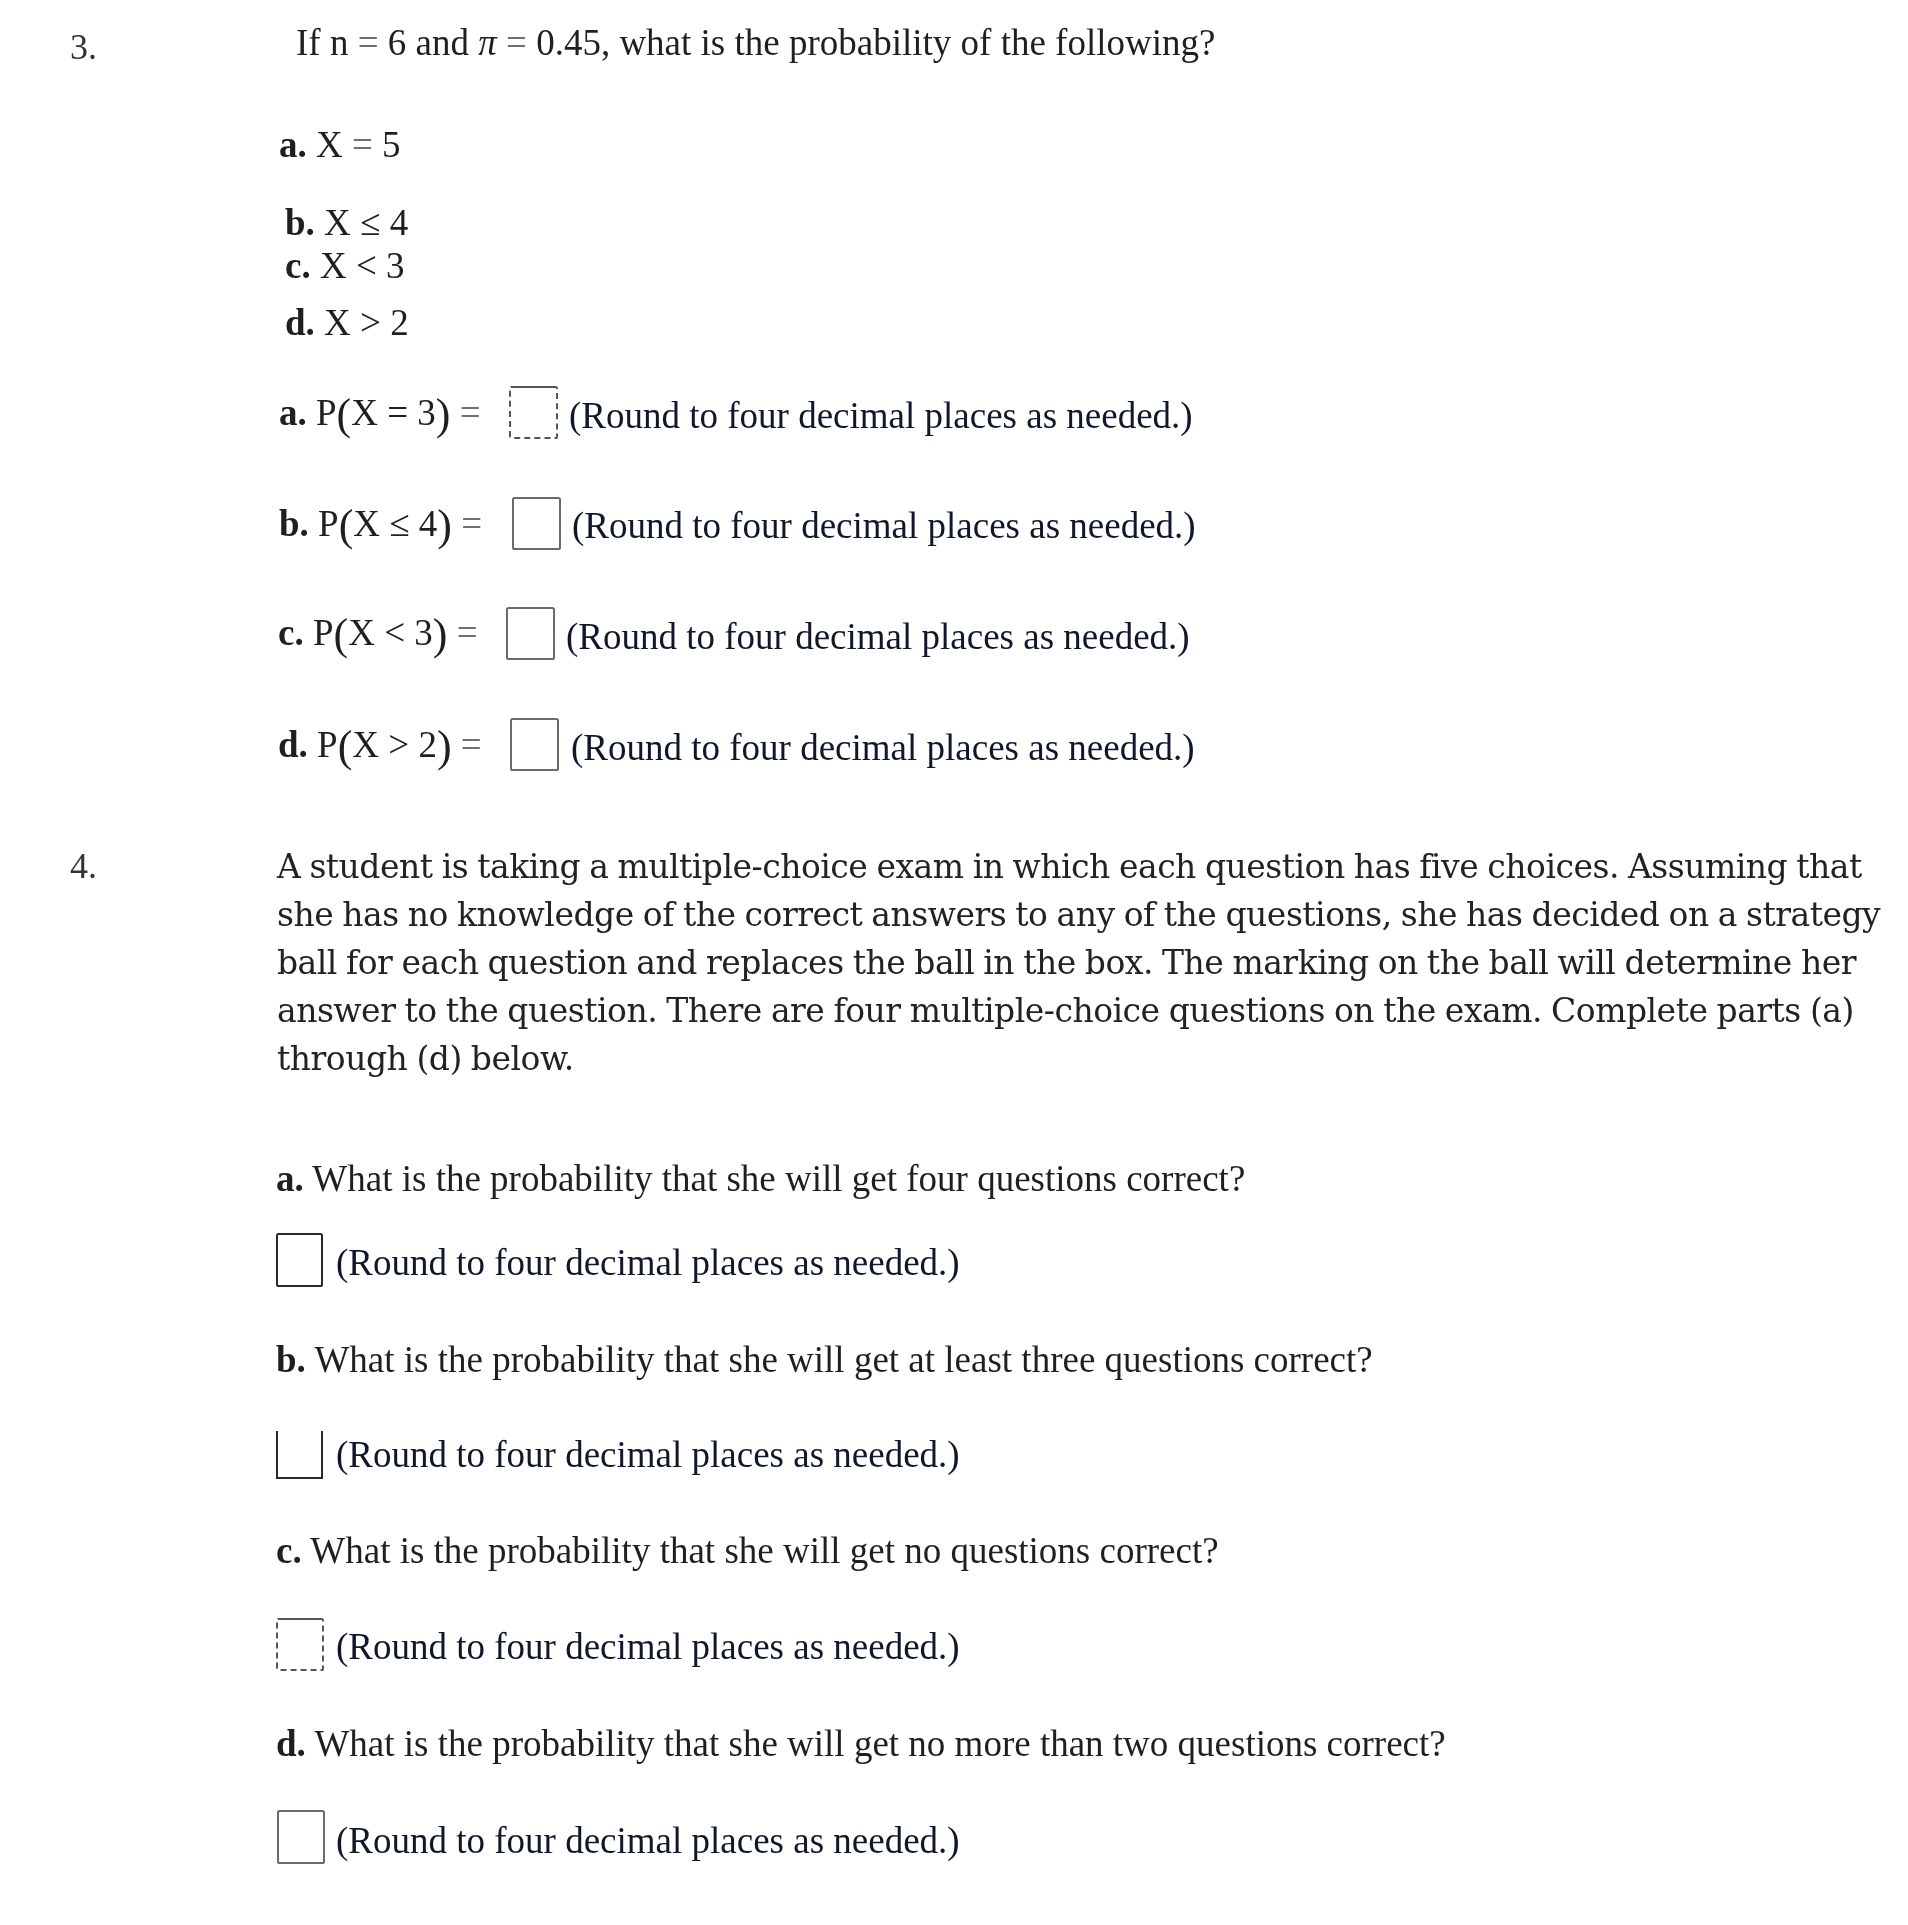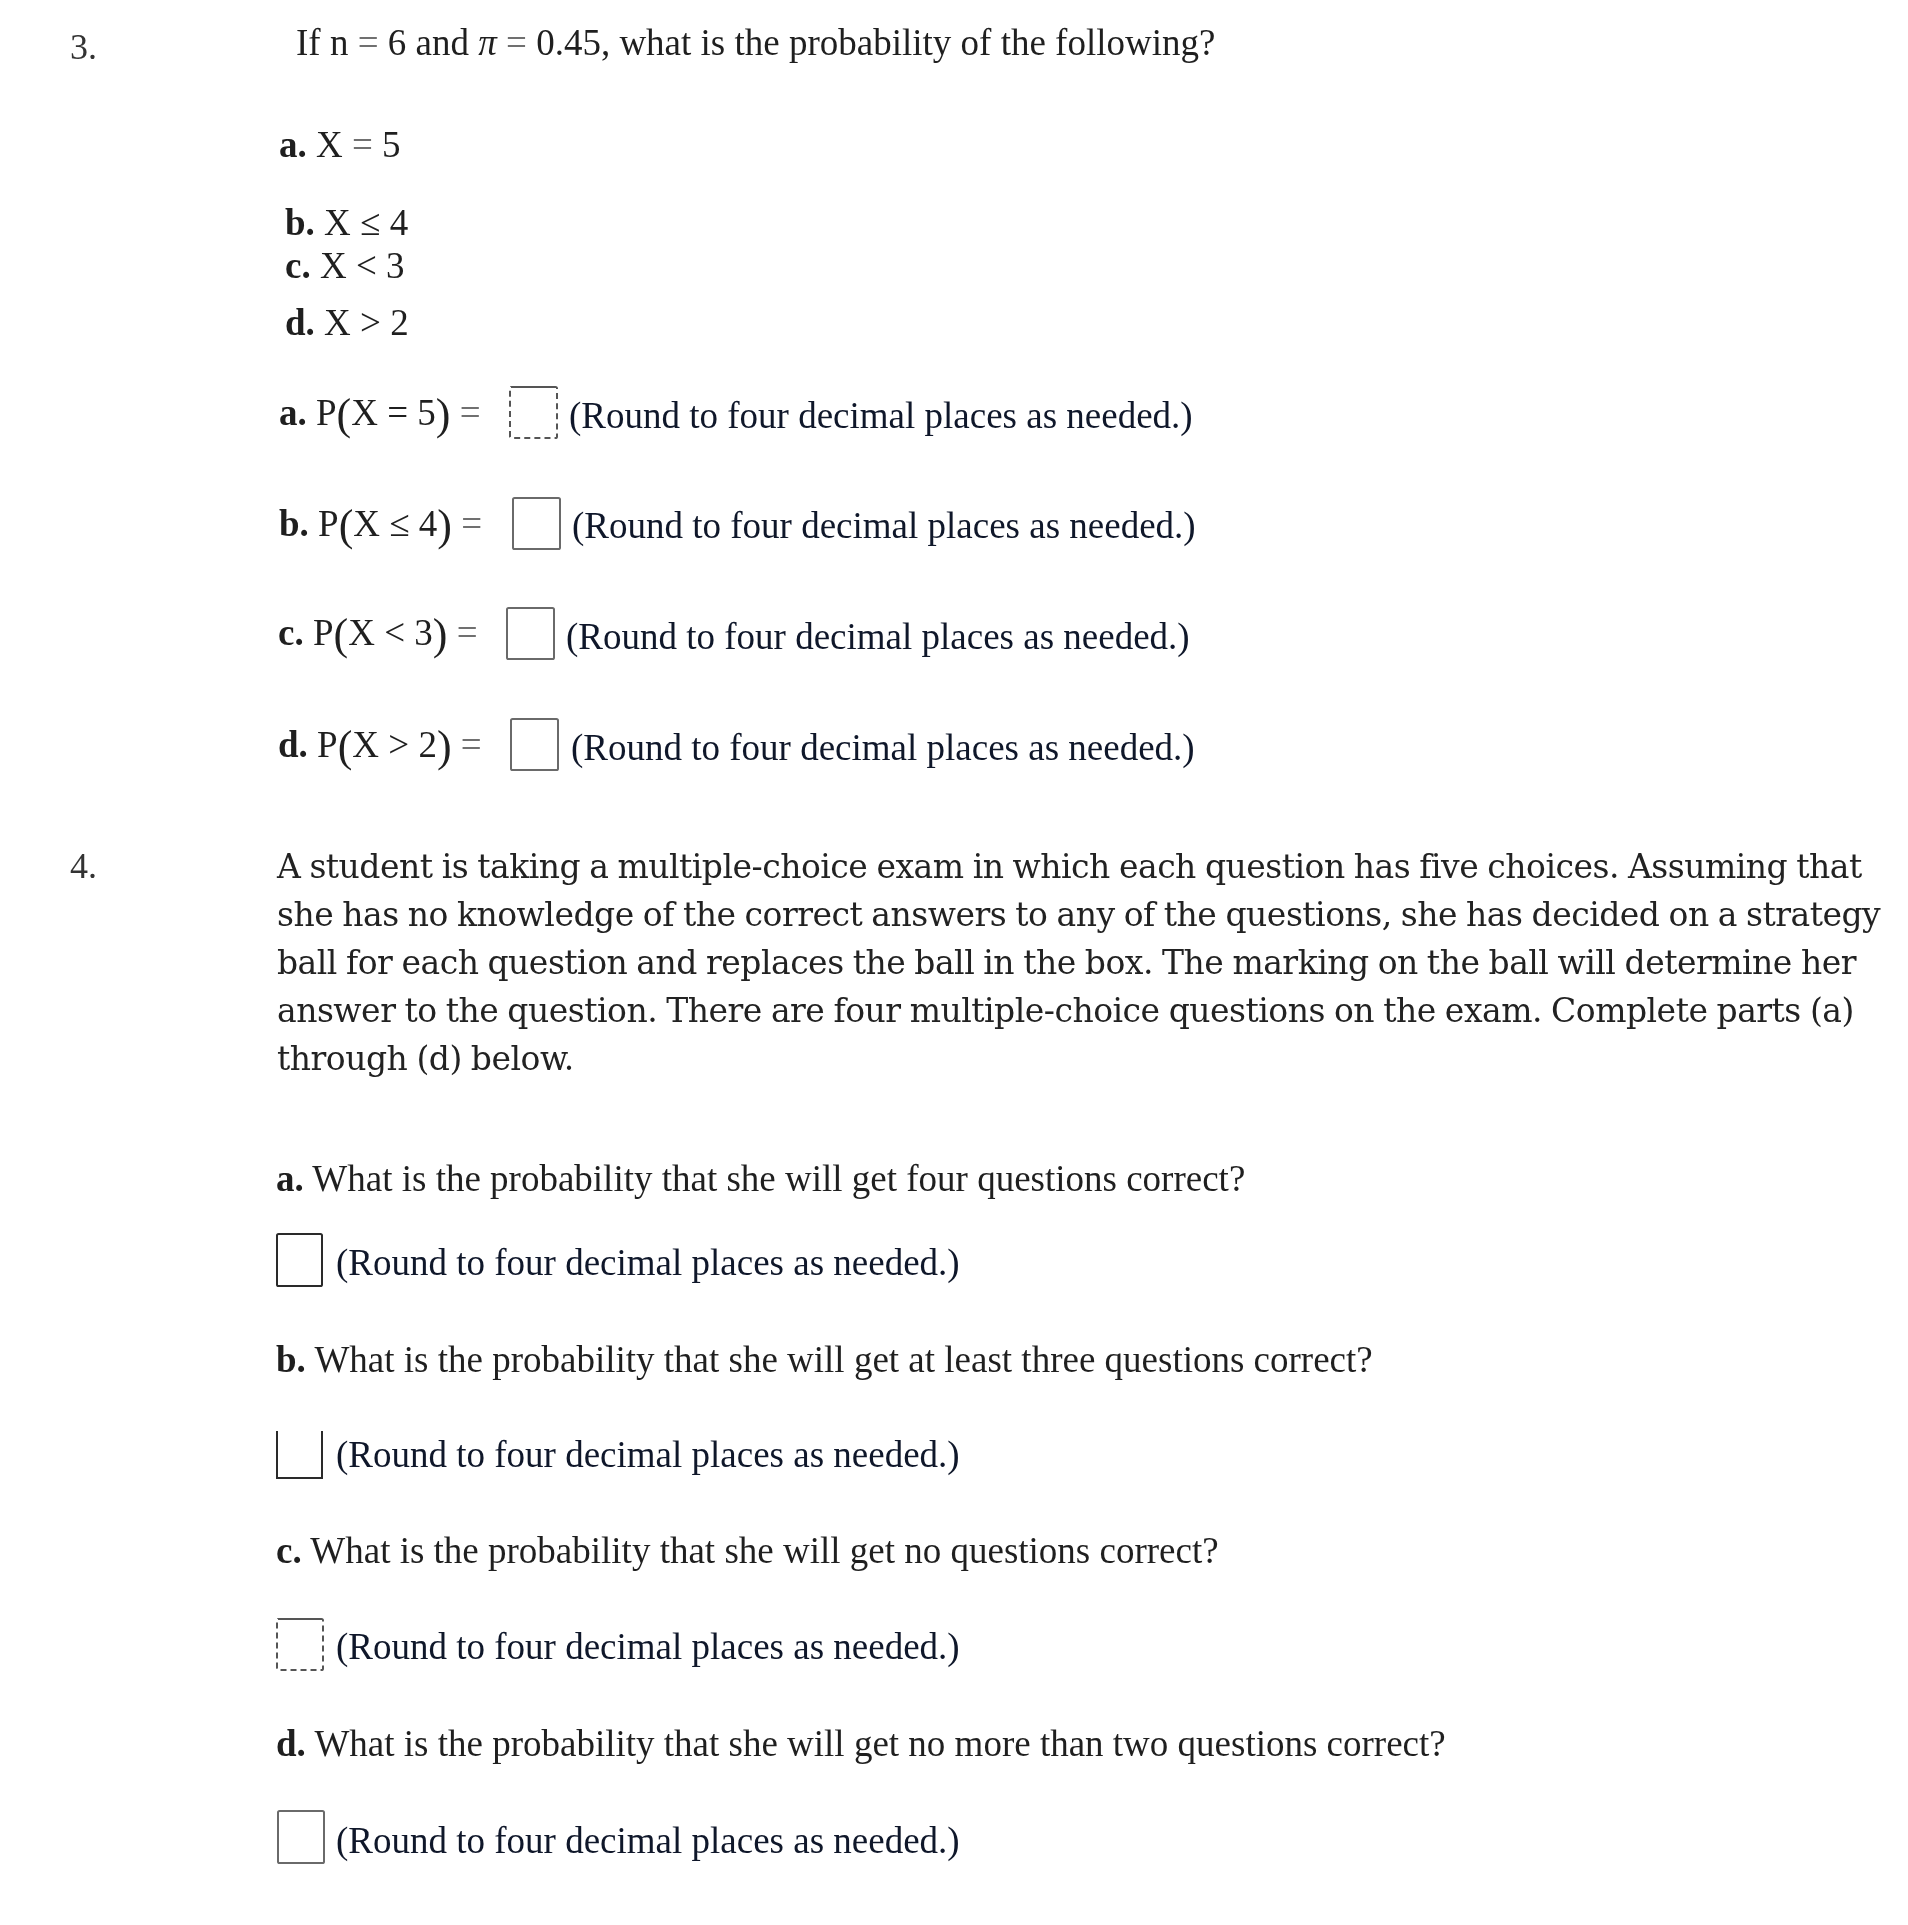--- a/index.html
+++ b/index.html
@@ -60,21 +60,21 @@
   <span>3</span>
 </div>
 <div class="abs txt" style="left:285px; top:304px;">
   <span class="lbl">d.</span>
   <span>X</span>
   <span>&gt;</span>
   <span>2</span>
 </div>
 
 <div class="row" style="left:279px; top:386px; height:53px;">
-  <span class="lbl">a.</span>&nbsp;<span>P</span><span class="paren">(</span><span>X = 5</span><span class="paren">)</span>&nbsp;<span class="eq">=</span>
+  <span class="lbl">a.</span>&nbsp;<span>P</span><span class="paren">(</span><span>X = 3</span><span class="paren">)</span>&nbsp;<span class="eq">=</span>
 </div>
 <div class="box dashed" style="left:509px; top:386px; width:49px; height:53px;"></div>
 <div class="abs hint" style="left:569px; top:394px;">(Round to four decimal places as needed.)</div>
 
 <div class="row" style="left:279px; top:497px; height:53px;">
   <span class="lbl">b.</span>&nbsp;<span>P</span><span class="paren">(</span><span>X ≤ 4</span><span class="paren">)</span>&nbsp;<span class="eq">=</span>
 </div>
 <div class="box" style="left:512px; top:497px; width:49px; height:53px;"></div>
 <div class="abs hint" style="left:572px; top:504px;">(Round to four decimal places as needed.)</div>
 

